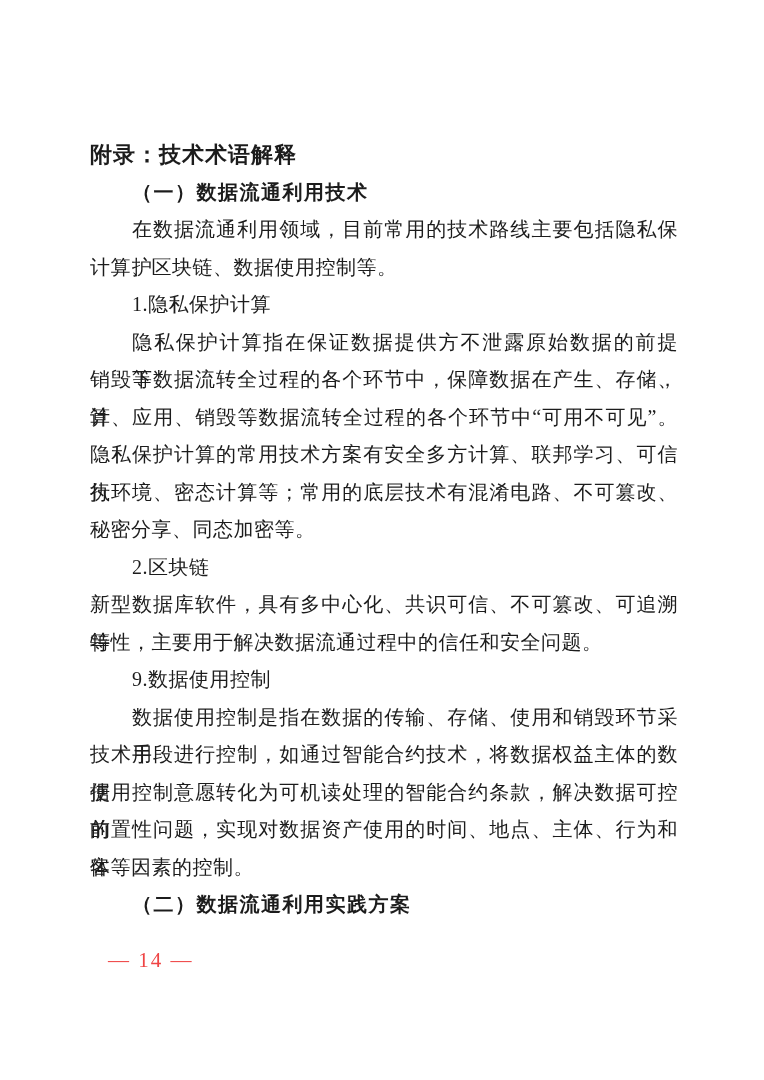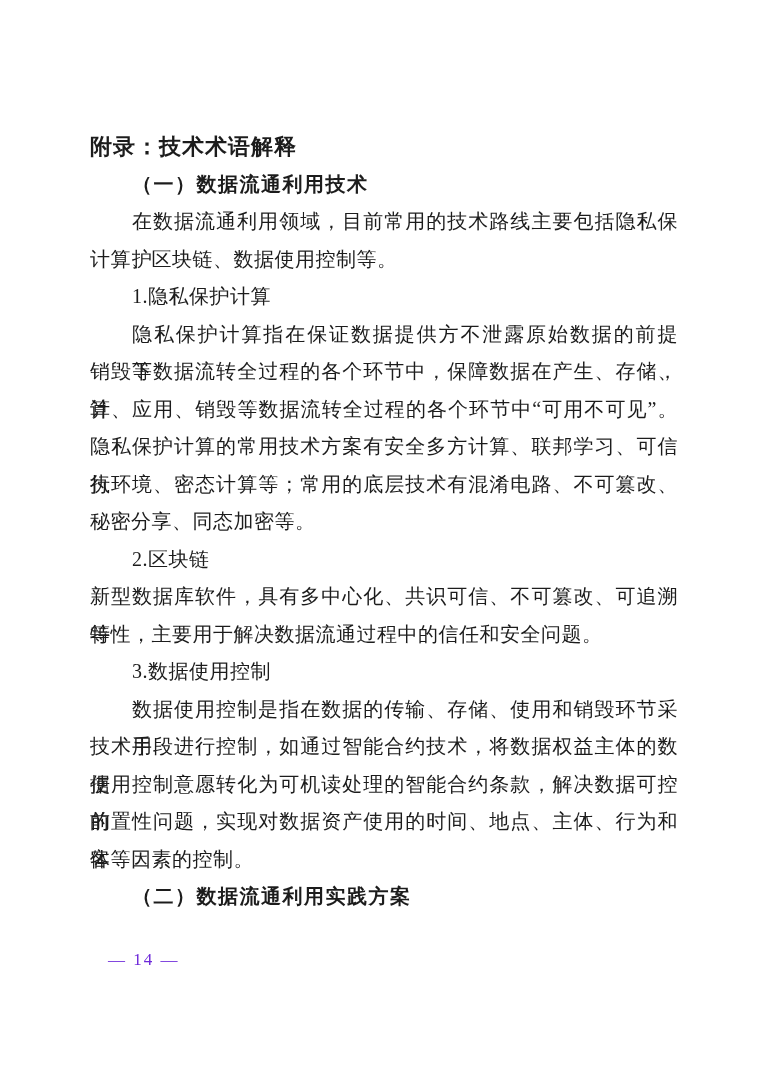--- a/index.html
+++ b/index.html
@@ -13,21 +13,21 @@
     height: 1080px;
     margin: 0 auto;
     background: #ffffff;
     overflow: hidden;
     font-family: "Liberation Serif", "DejaVu Serif", serif;
     color: #1c1c1c;
   }
   .content {
     position: absolute;
     left: 90px;
-    top: 128px;
+    top: 136px;
     width: 588px;
   }
   .doc-title {
     height: 37.5px;
     line-height: 37.5px;
     font-size: 22px;
     font-weight: 700;
     font-family: "Liberation Sans", "DejaVu Sans", sans-serif;
     letter-spacing: 1px;
     white-space: nowrap;
@@ -50,24 +50,24 @@
   .line.fill {
     white-space: normal;
     text-align: justify;
     text-align-last: justify;
     text-justify: inter-character;
   }
   .page-number {
     position: absolute;
     left: 108px;
     top: 948px;
-    font-size: 17px;
+    font-size: 21px;
     line-height: 24px;
     font-family: "Liberation Serif", "DejaVu Serif", serif;
-    color: #6d28d9;
+    color: #ef4444;
     letter-spacing: 2px;
   }
 </style>
 </head>
 <body>
 
 <div class="page">
   <div class="content">
     <div class="doc-title">附录：技术术语解释</div>
     <div id="doc-lines">
@@ -77,21 +77,21 @@
         <div class="line body indent">1.隐私保护计算</div>
         <div class="line body indent fill">隐私保护计算指在保证数据提供方不泄露原始数据的前提下，</div>
         <div class="line body fill">销毁等数据流转全过程的各个环节中，保障数据在产生、存储、计</div>
         <div class="line body fill">算、应用、销毁等数据流转全过程的各个环节中“可用不可见”。</div>
         <div class="line body fill">隐私保护计算的常用技术方案有安全多方计算、联邦学习、可信执</div>
         <div class="line body fill">行环境、密态计算等；常用的底层技术有混淆电路、不可篡改、</div>
         <div class="line body">秘密分享、同态加密等。</div>
         <div class="line body indent">2.区块链</div>
         <div class="line body fill">新型数据库软件，具有多中心化、共识可信、不可篡改、可追溯等</div>
         <div class="line body">特性，主要用于解决数据流通过程中的信任和安全问题。</div>
-        <div class="line body indent">3.数据使用控制</div>
+        <div class="line body indent">9.数据使用控制</div>
         <div class="line body indent fill">数据使用控制是指在数据的传输、存储、使用和销毁环节采用</div>
         <div class="line body fill">技术手段进行控制，如通过智能合约技术，将数据权益主体的数据</div>
         <div class="line body fill">使用控制意愿转化为可机读处理的智能合约条款，解决数据可控的</div>
         <div class="line body fill">前置性问题，实现对数据资产使用的时间、地点、主体、行为和客</div>
         <div class="line body">体等因素的控制。</div>
         <div class="line section indent">（二）数据流通利用实践方案</div>
       </div>
   </div>
   <div class="page-number">— 14 —</div>
 </div>

